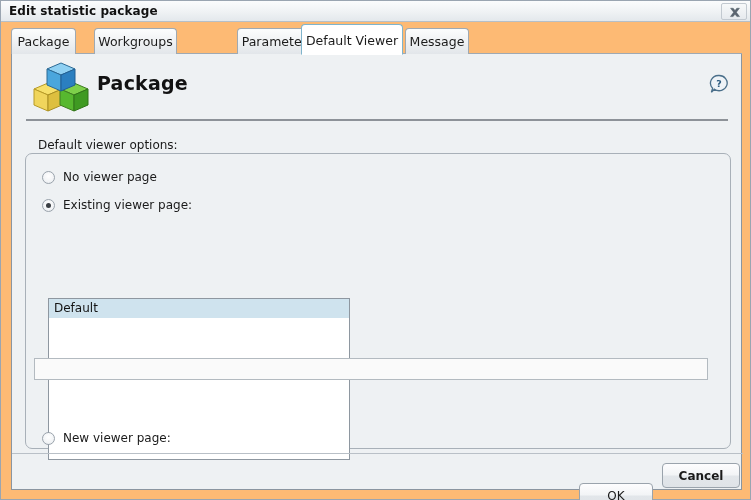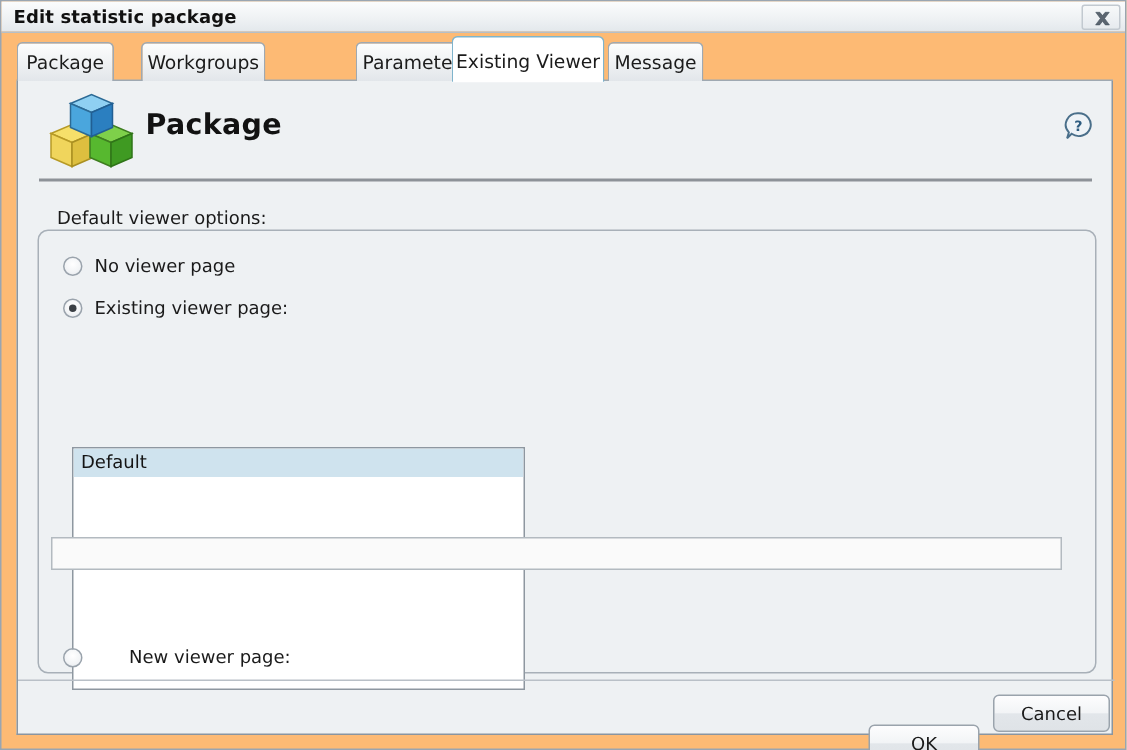--- a/index.html
+++ b/index.html
@@ -241,42 +241,42 @@
     box-sizing: border-box;
     background: linear-gradient(to bottom, #fdfdfe 0%, #f2f4f6 48%, #e2e6ea 52%, #dfe3e7 100%);
     border: 1px solid #9aa3ac;
     border-radius: 4px;
     font-family: "DejaVu Sans", "Liberation Sans", sans-serif;
     font-size: 12px;
     color: #1a1a1a;
     cursor: pointer;
   }
   .btn-ok { left: 567px; width: 74px; margin-top: 20px; }
-  .btn-cancel { left: 650px; width: 78px; }
+  .btn-cancel { left: 650px; width: 78px; font-weight: bold; }
 </style>
 </head>
 <body>
 
 <div class="window">
 
   <div class="titlebar">
     <div class="titlebar-text">Edit statistic package</div>
     <div class="close-btn">
       <svg width="12" height="11" viewBox="0 0 12 11">
         <path d="M1.5 1.2 L4.2 1.2 L6 3.4 L7.8 1.2 L10.5 1.2 L7.4 5.3 L10.6 9.6 L7.9 9.6 L6 7.2 L4.1 9.6 L1.4 9.6 L4.6 5.3 Z" fill="#5b6570" stroke="#42505c" stroke-width="0.4"></path>
       </svg>
     </div>
   </div>
 
   <div class="tabstrip">
     <div class="tabstrip-baseline"></div>
     <div class="tab" style="left:10px; width:65px;">Package</div>
     <div class="tab" style="left:77px; width:83px;margin-left:16px;">Workgroups</div>
     <div class="tab" style="left:236px; width:81px;">Parameters</div>
-    <div class="tab active" style="left:300px; width:102px;">Existing Viewer</div>
+    <div class="tab active" style="left:300px; width:102px;">Default Viewer</div>
     <div class="tab" style="left:404px; width:64px;text-align:center;">Message</div>
   </div>
 
   <div class="content">
 
     <svg class="hdr-icon" viewBox="0 0 62 56">
 
       <polygon points="4,30 18,24 32,30 18,36" fill="#f6e06a" stroke="#b79a26" stroke-width="1"></polygon>
       <polygon points="4,30 18,36 18,52 4,46" fill="#f0d55c" stroke="#b79a26" stroke-width="1"></polygon>
       <polygon points="18,36 32,30 32,46 18,52" fill="#ddbf3f" stroke="#a98f22" stroke-width="1"></polygon>
@@ -307,21 +307,21 @@
 
       <div class="radio-row" style="top:16px;">
         <span class="radio"></span>
         <span class="radio-label">No viewer page</span>
       </div>
 
       <div class="listbox">
         <div class="list-item selected">Default</div>
       </div>
 
-      <div class="radio-row" style="top:277px;gap:23px;">
+      <div class="radio-row" style="top:277px;">
         <span class="radio"></span>
         <span class="radio-label">New viewer page:</span>
       </div>
     </div>
 
     <input class="textinput" type="text" placeholder="" style="">
 
     <div class="footer-rule"></div>
     <button class="btn btn-ok">OK</button>
     <button class="btn btn-cancel">Cancel</button>

